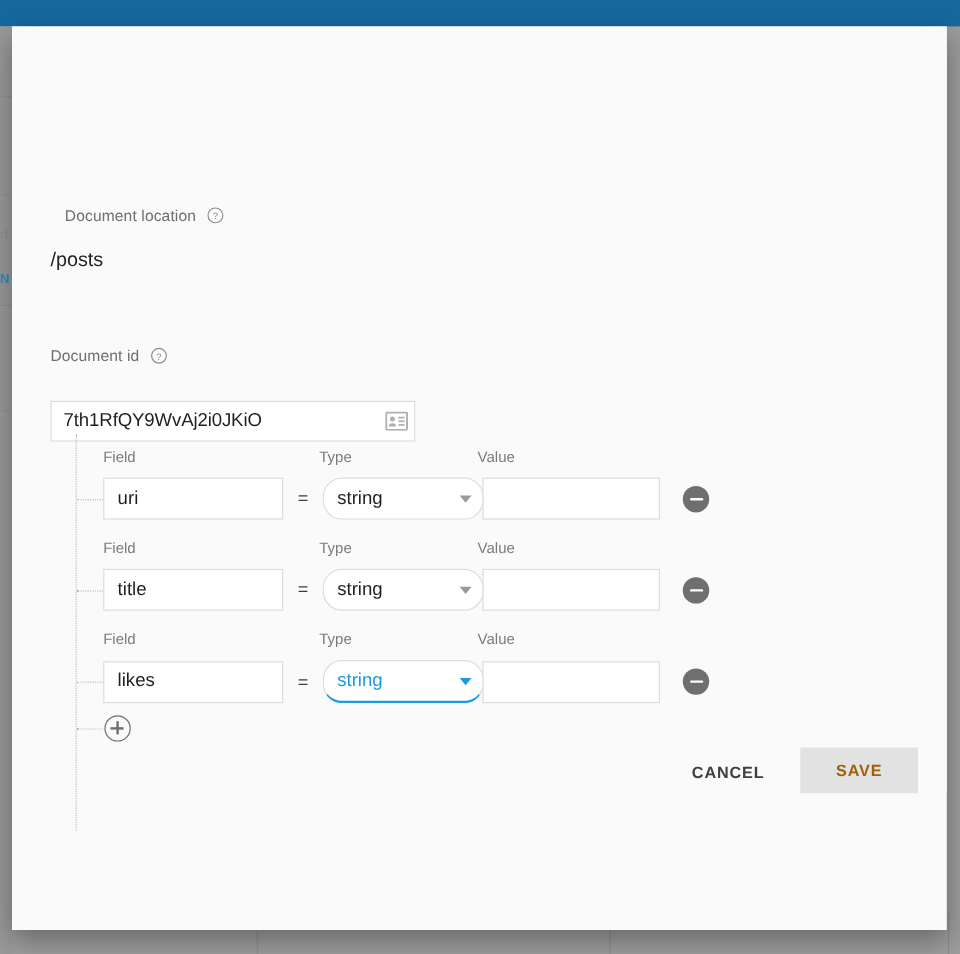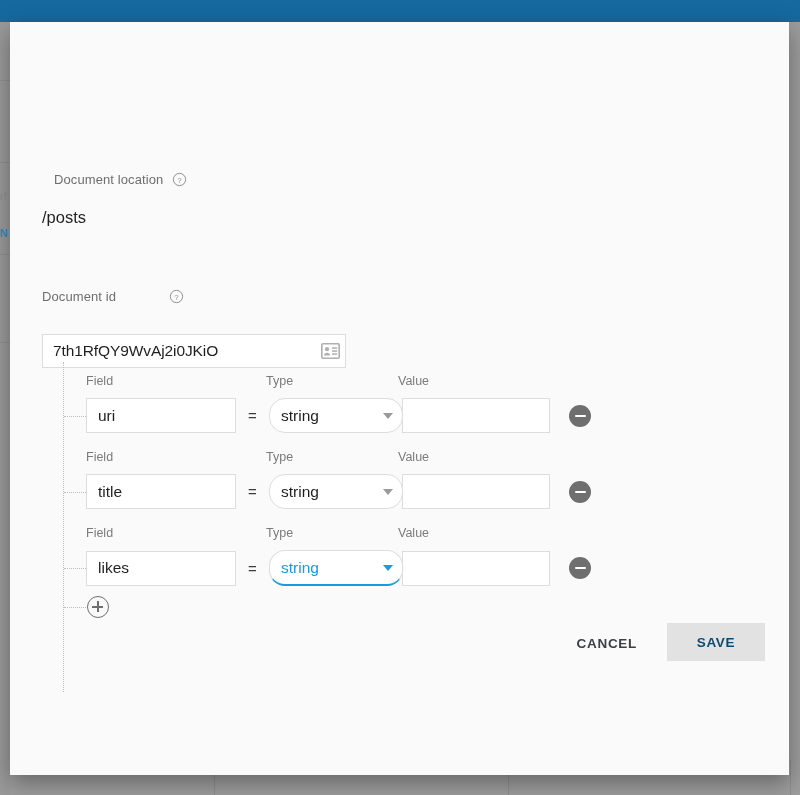--- a/index.html
+++ b/index.html
@@ -156,21 +156,21 @@
   .help-icon svg { display: block; }
 
   #doc-location-label { position: absolute; left: 32px; top: 150px; margin-left: 12px; }
   #doc-location-value {
     position: absolute;
     left: 32px;
     top: 186px;
     font-size: 16.5px;
     color: #1f1f1f;
   }
-  #doc-id-label { position: absolute; left: 32px; top: 267px; gap: 44px; }
+  #doc-id-label { position: absolute; left: 32px; top: 267px; }
 
   .docid-field {
     position: absolute;
     left: 32px;
     top: 296px;
     width: 304px;
     height: 34px;
     background: #ffffff;
     border: 1px solid #dcdcdc;
     box-sizing: border-box;
@@ -366,21 +366,21 @@
     cursor: pointer;
   }
   .btn-save {
     margin-left: 14px;
     background: #e2e2e2;
     border: none;
     font-family: inherit;
     font-size: 13.5px;
     font-weight: bold;
     letter-spacing: 0.7px;
-    color: #0c4a6e;
+    color: #a16207;
     width: 98px;
     height: 38px;
     cursor: default;
   }
 </style>
 </head>
 <body>
 
 <div id="scrim">
   <div class="bg-topbar"></div>

